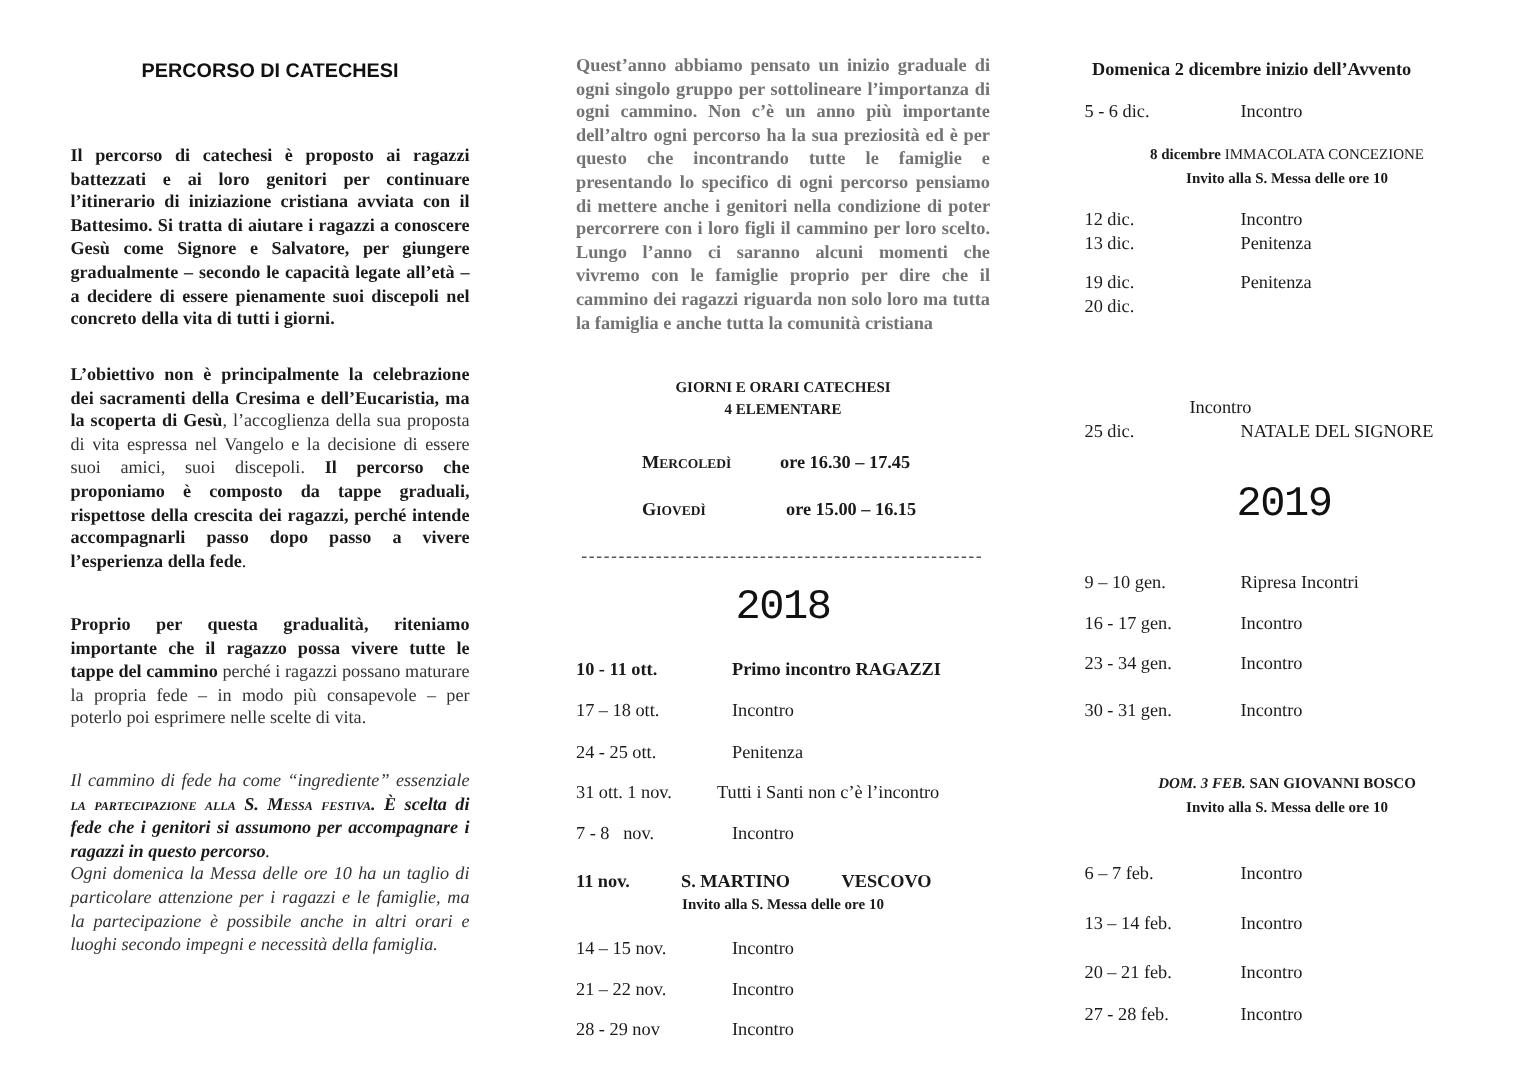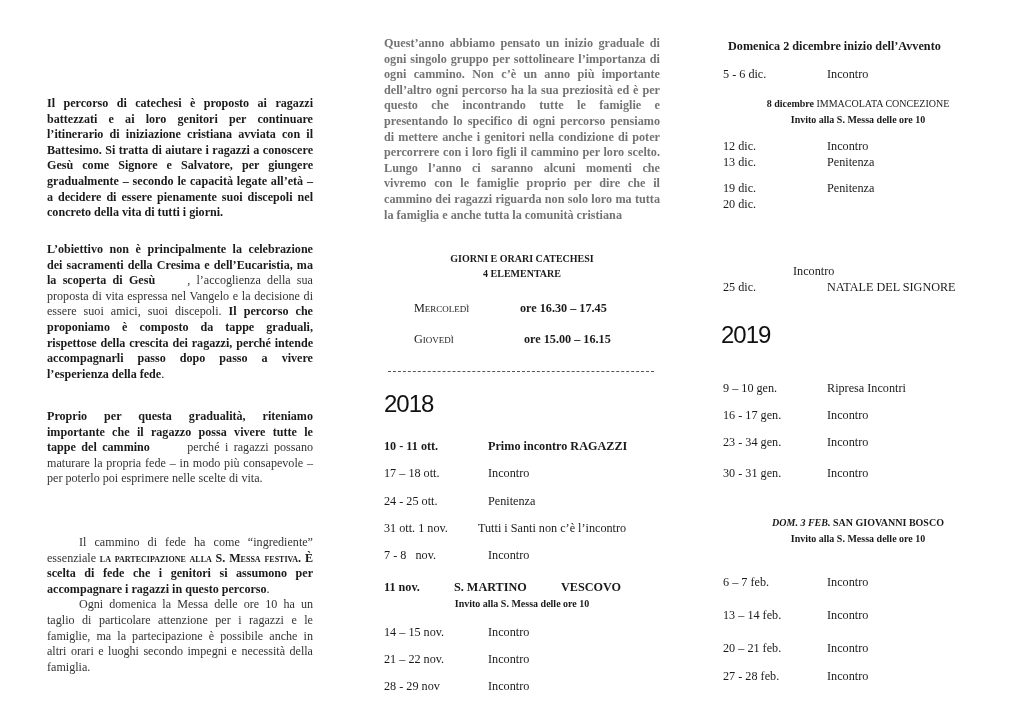--- a/index.html
+++ b/index.html
@@ -10,58 +10,59 @@
   .c2 { left: 384px; width: 276px; }
   .c3 { left: 723px; width: 270px; }
 
   .title { position: absolute; top: 38px; left: 0; width: 100%; text-align: center;
            font-family: "Liberation Sans", "DejaVu Sans", sans-serif; font-weight: bold;
            font-size: 13.2px; line-height: 18px; color: #111; }
   .para { position: absolute; left: 0; width: 100%; text-align: justify;
           font-size: 12.1px; line-height: 15.6px; }
   .para b, .b { font-weight: bold; }
   .sc { font-variant: small-caps; font-weight: bold; }
-  .light { color: #333; margin-left: 32px; }
+  .light { color: #333; }
 
   .p1 { top: 96px; }
   .p2 { top: 242px; }
   .p3 { top: 409px; }
-  .p4 { top: 535px; }
+  .p4 { top: 513px; font-style: italic; }
 
   .intro { position: absolute; top: 36px; left: 0; width: 100%; text-align: justify;
            font-size: 12.2px; line-height: 15.6px; font-weight: bold; color: #737373; }
 
   .center-h { position: absolute; left: 0; width: 100%; text-align: center;
               font-weight: bold; font-size: 10px; line-height: 15px; }
   .sched-row { position: absolute; left: 0; width: 100%; font-size: 12.2px; line-height: 15px; }
-  .sched-row .day { position: absolute; left: 30px; font-variant: small-caps; font-weight: normal; }
+  .sched-row .day { position: absolute; left: 44px; font-variant: small-caps; font-weight: bold; }
   .sched-row .time { position: absolute; left: 136px; font-weight: bold; }
 
   .divider { position: absolute; left: 4px; width: 266px; top: 371px;
              border-top: 1px dashed #555; height: 0; }
 
-  .year { position: absolute; left: 0; width: 100%; text-align: left;
-          font-family: Liberation Sans, sans-serif; font-size: 24px; font-weight: normal;
+  .year { position: absolute; left: 0; width: 100%; text-align: center;
+          font-family: Liberation Mono, monospace; font-size: 28px; font-weight: normal;
           letter-spacing: -1px; color: #111; }
 
   .row { position: absolute; left: 0; width: 100%; font-size: 12.2px; line-height: 15px;
          font-family: "Liberation Serif", serif; }
   .row .d { position: absolute; left: 0; }
   .row .e { position: absolute; }
   .c2 .row .e { left: 104px; }
   .c3 .row .e { left: 104px; }
   .row.bold { font-weight: bold; }
 
   .feast { position: absolute; left: 0; width: 100%; font-size: 12.2px; line-height: 15px; font-weight: bold; }
 </style>
 </head>
 <body>
 
 <div class="col c1">
   <div class="title">
+    <div>PERCORSO DI CATECHESI</div>
   </div>
   <div class="para p1 b">Il percorso di catechesi è proposto ai ragazzi battezzati e ai loro genitori per continuare l’itinerario di iniziazione cristiana avviata con il Battesimo. Si tratta di aiutare i ragazzi a conoscere Gesù come Signore e Salvatore, per giungere gradualmente – secondo le capacità legate all’età – a decidere di essere pienamente suoi discepoli nel concreto della vita di tutti i giorni.</div>
   <div class="para p2">
     <b>L’obiettivo non è principalmente la celebrazione dei sacramenti della Cresima e dell’Eucaristia, ma la scoperta di Gesù</b><span class="light">, l’accoglienza della sua proposta di vita espressa nel Vangelo e la decisione di essere suoi amici, suoi discepoli.</span><b> Il percorso che proponiamo è composto da tappe graduali, rispettose della crescita dei ragazzi, perché intende accompagnarli passo dopo passo a vivere l’esperienza della fede</b><span>.</span>
   </div>
   <div class="para p3">
     <b>Proprio per questa gradualità, riteniamo importante che il ragazzo possa vivere tutte le tappe del cammino</b><span class="light"> perché  i ragazzi possano maturare la propria fede – in modo più consapevole –  per poterlo poi esprimere nelle scelte di vita.</span>
   </div>
   <div class="para p4">
     <span class="light">Il cammino di fede ha come “ingrediente” essenziale </span><span class="sc">la partecipazione alla S. Messa festiva.</span><b> È scelta di fede che i genitori si assumono per accompagnare i ragazzi in questo percorso</b><span>.</span><br>

